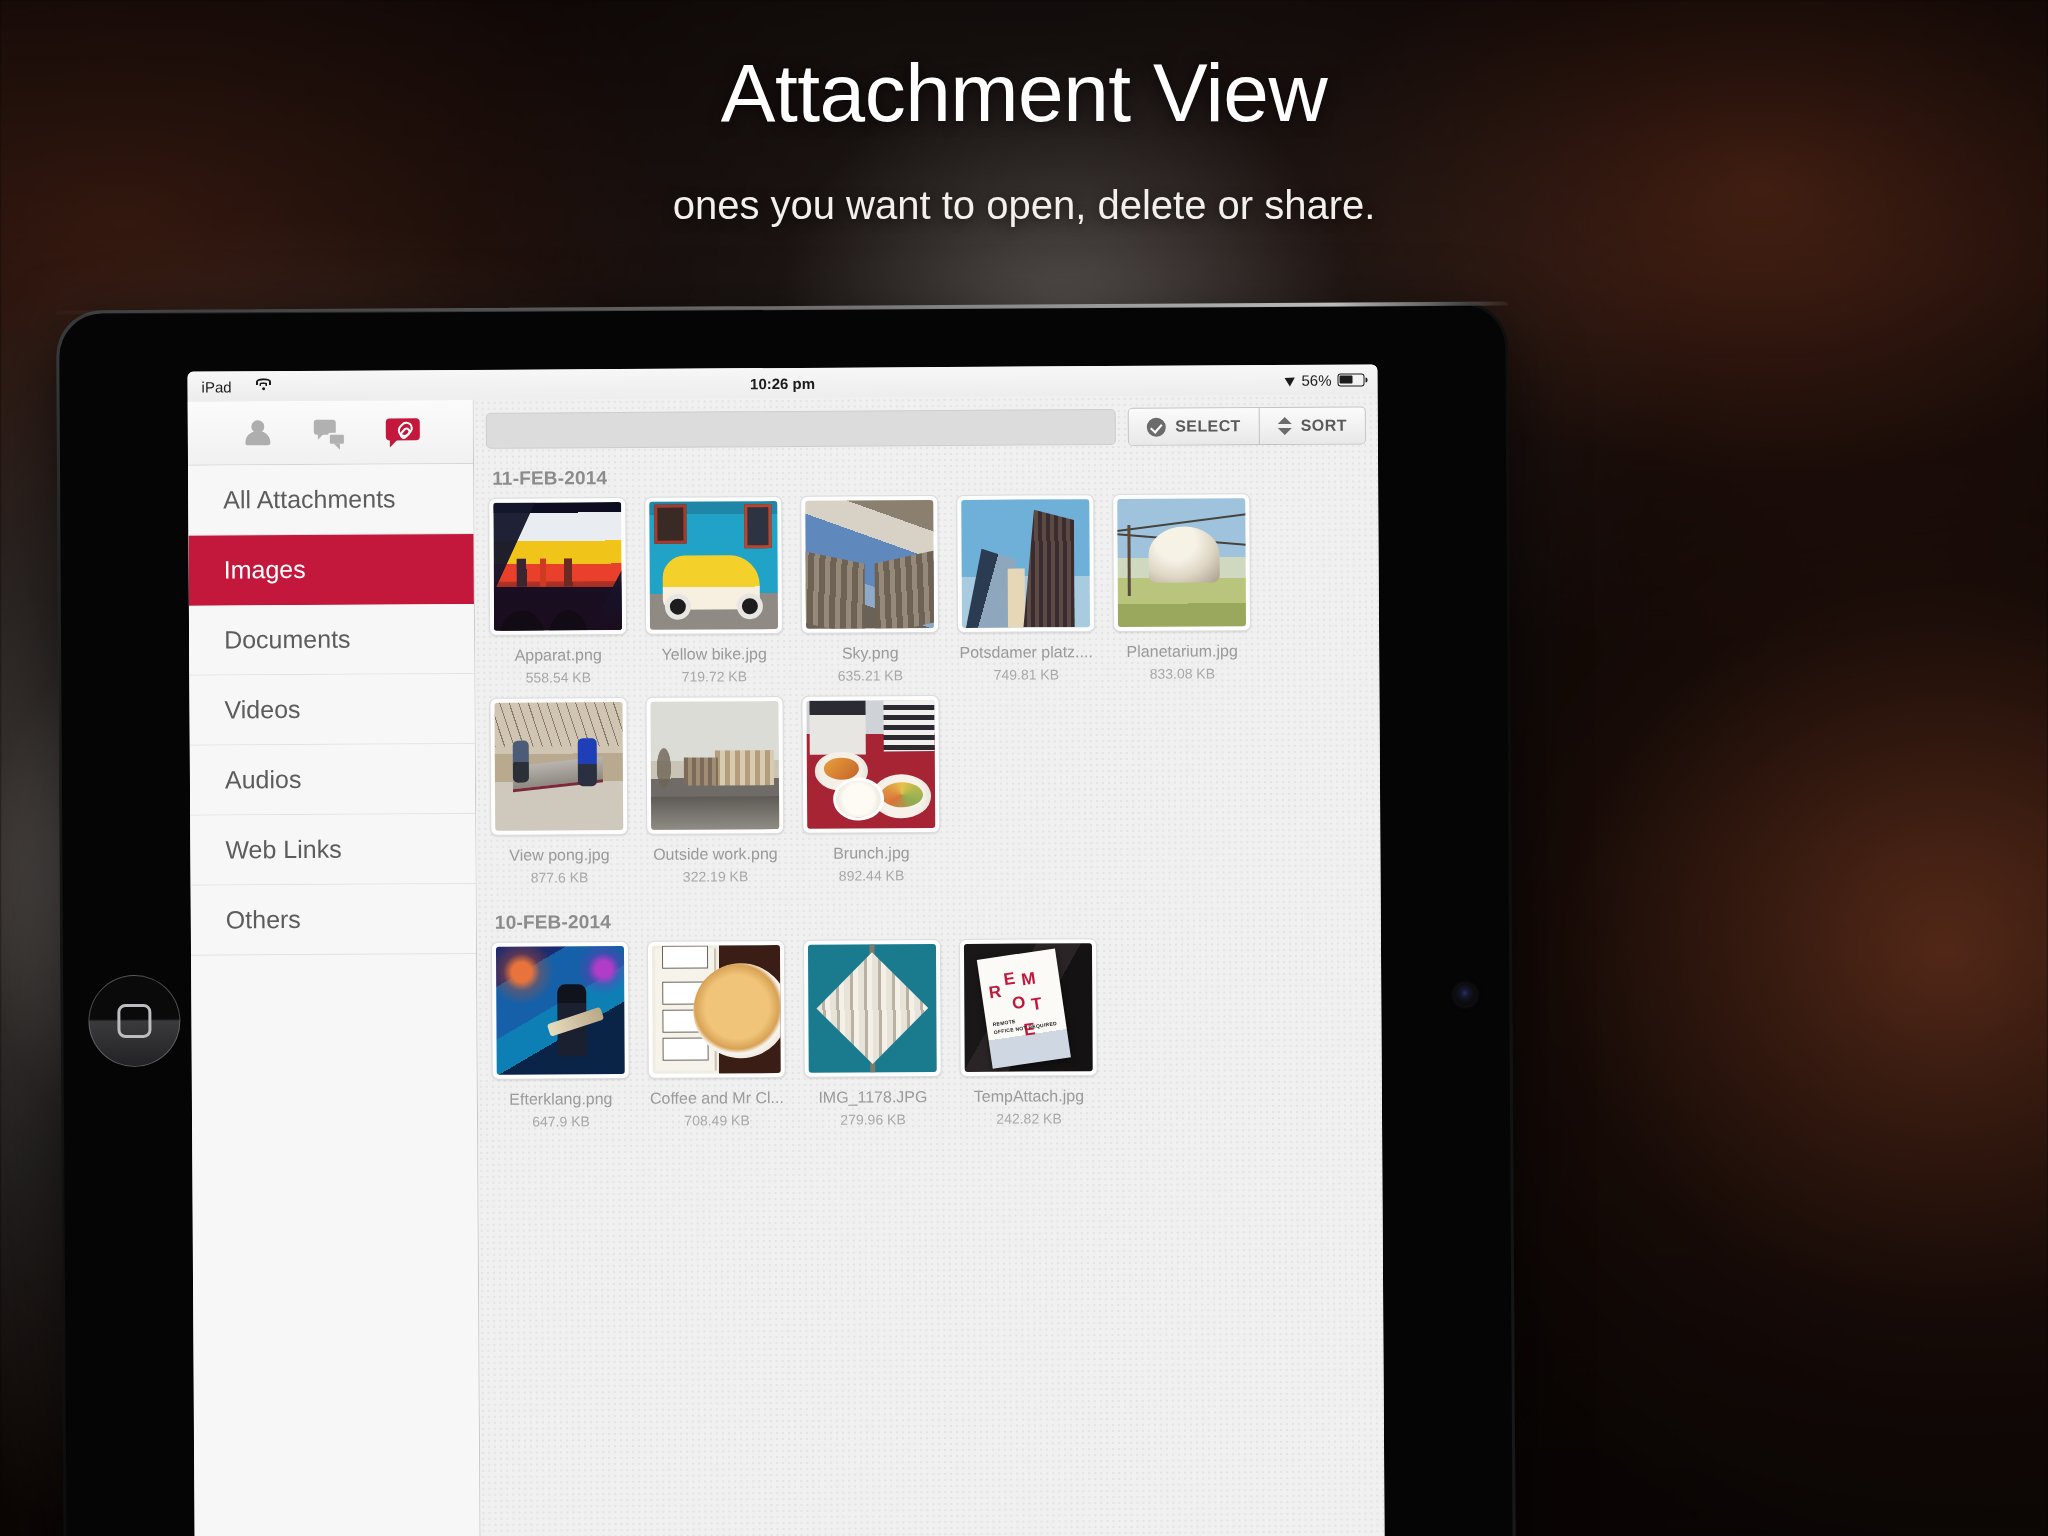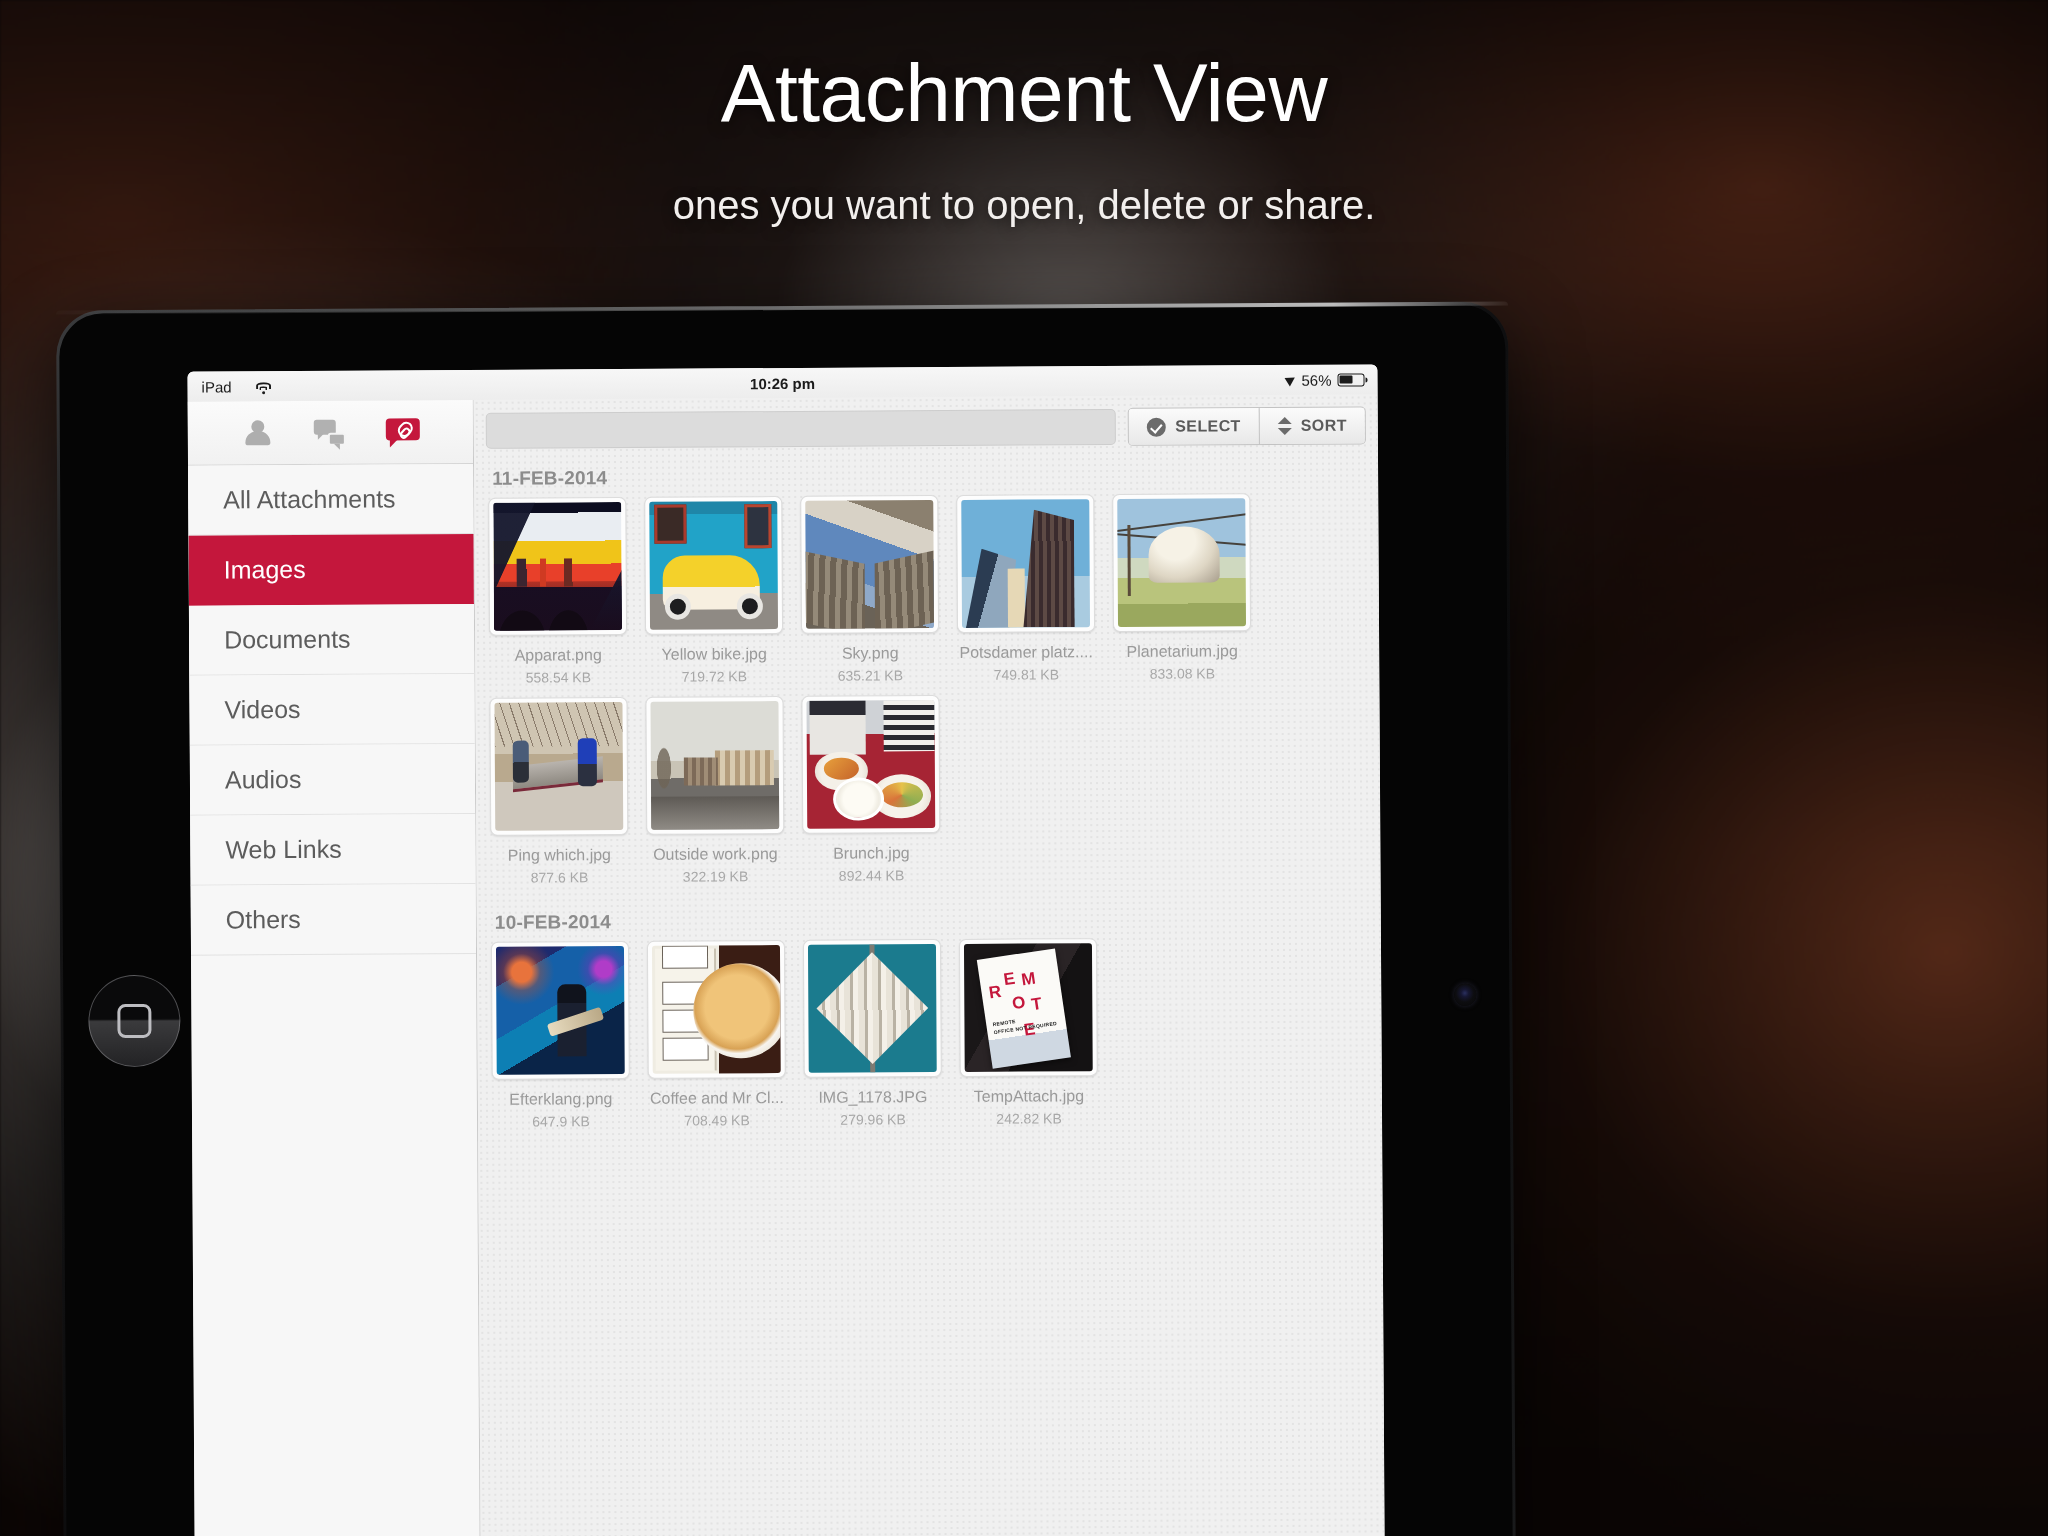--- a/index.html
+++ b/index.html
@@ -82,21 +82,21 @@
     border-radius:6px 6px 0 0;
   }
 
   
   #statusbar {
     height:30px; width:100%;
     background:linear-gradient(180deg,#f7f7f7 0%,#ededed 100%);
     display:flex; align-items:center; position:relative;
     font-size:15px; color:#1b1b1b; font-weight:500;
   }
-  #sb-left { position:absolute; left:14px; display:flex; align-items:flex-end; gap:23px; }
+  #sb-left { position:absolute; left:14px; display:flex; align-items:flex-start; gap:23px; }
   #sb-center { position:absolute; left:0; right:0; text-align:center; font-weight:600; }
   #sb-right { position:absolute; right:13px; display:flex; align-items:center; gap:6px; }
   .wifi-icon { display:inline-block; width:17px; height:13px; position:relative; }
   .wifi-icon i { position:absolute; left:50%; transform:translateX(-50%); display:block;
                  border:2.1px solid #1b1b1b; border-bottom:none; border-radius:50% 50% 0 0; }
   .wifi-icon i:nth-child(1){ width:15px; height:7px; top:0; }
   .wifi-icon i:nth-child(2){ width:8.5px; height:4.2px; top:4.3px; }
   .wifi-icon i:nth-child(3){ width:3px; height:3px; top:9px; border:none; background:#1b1b1b; border-radius:50%; }
   .loc-icon { width:0;height:0; border-left:9px solid #1b1b1b; border-top:5px solid transparent;
               border-bottom:5px solid transparent; transform:rotate(-32deg); }
@@ -482,21 +482,21 @@
                 <div class="cell">
                   <div class="thumb-frame">
                     <div class="thumb t-pingpong">
                       <span class="branch"></span>
                         <span class="table"></span>
                         <span class="p1"></span>
                         <span class="p2"></span>
                     </div>
                   </div>
                   <div class="cap">
-                    <div class="fname">Ping which.jpg</div>
+                    <div class="fname">View pong.jpg</div>
                     <div class="fsize">877.6 KB</div>
                   </div>
                 </div>
 
                 <div class="cell">
                   <div class="thumb-frame">
                     <div class="thumb t-outside">
                       <span class="bldg"></span>
                         <span class="bldg2"></span>
                         <span class="tree"></span>

